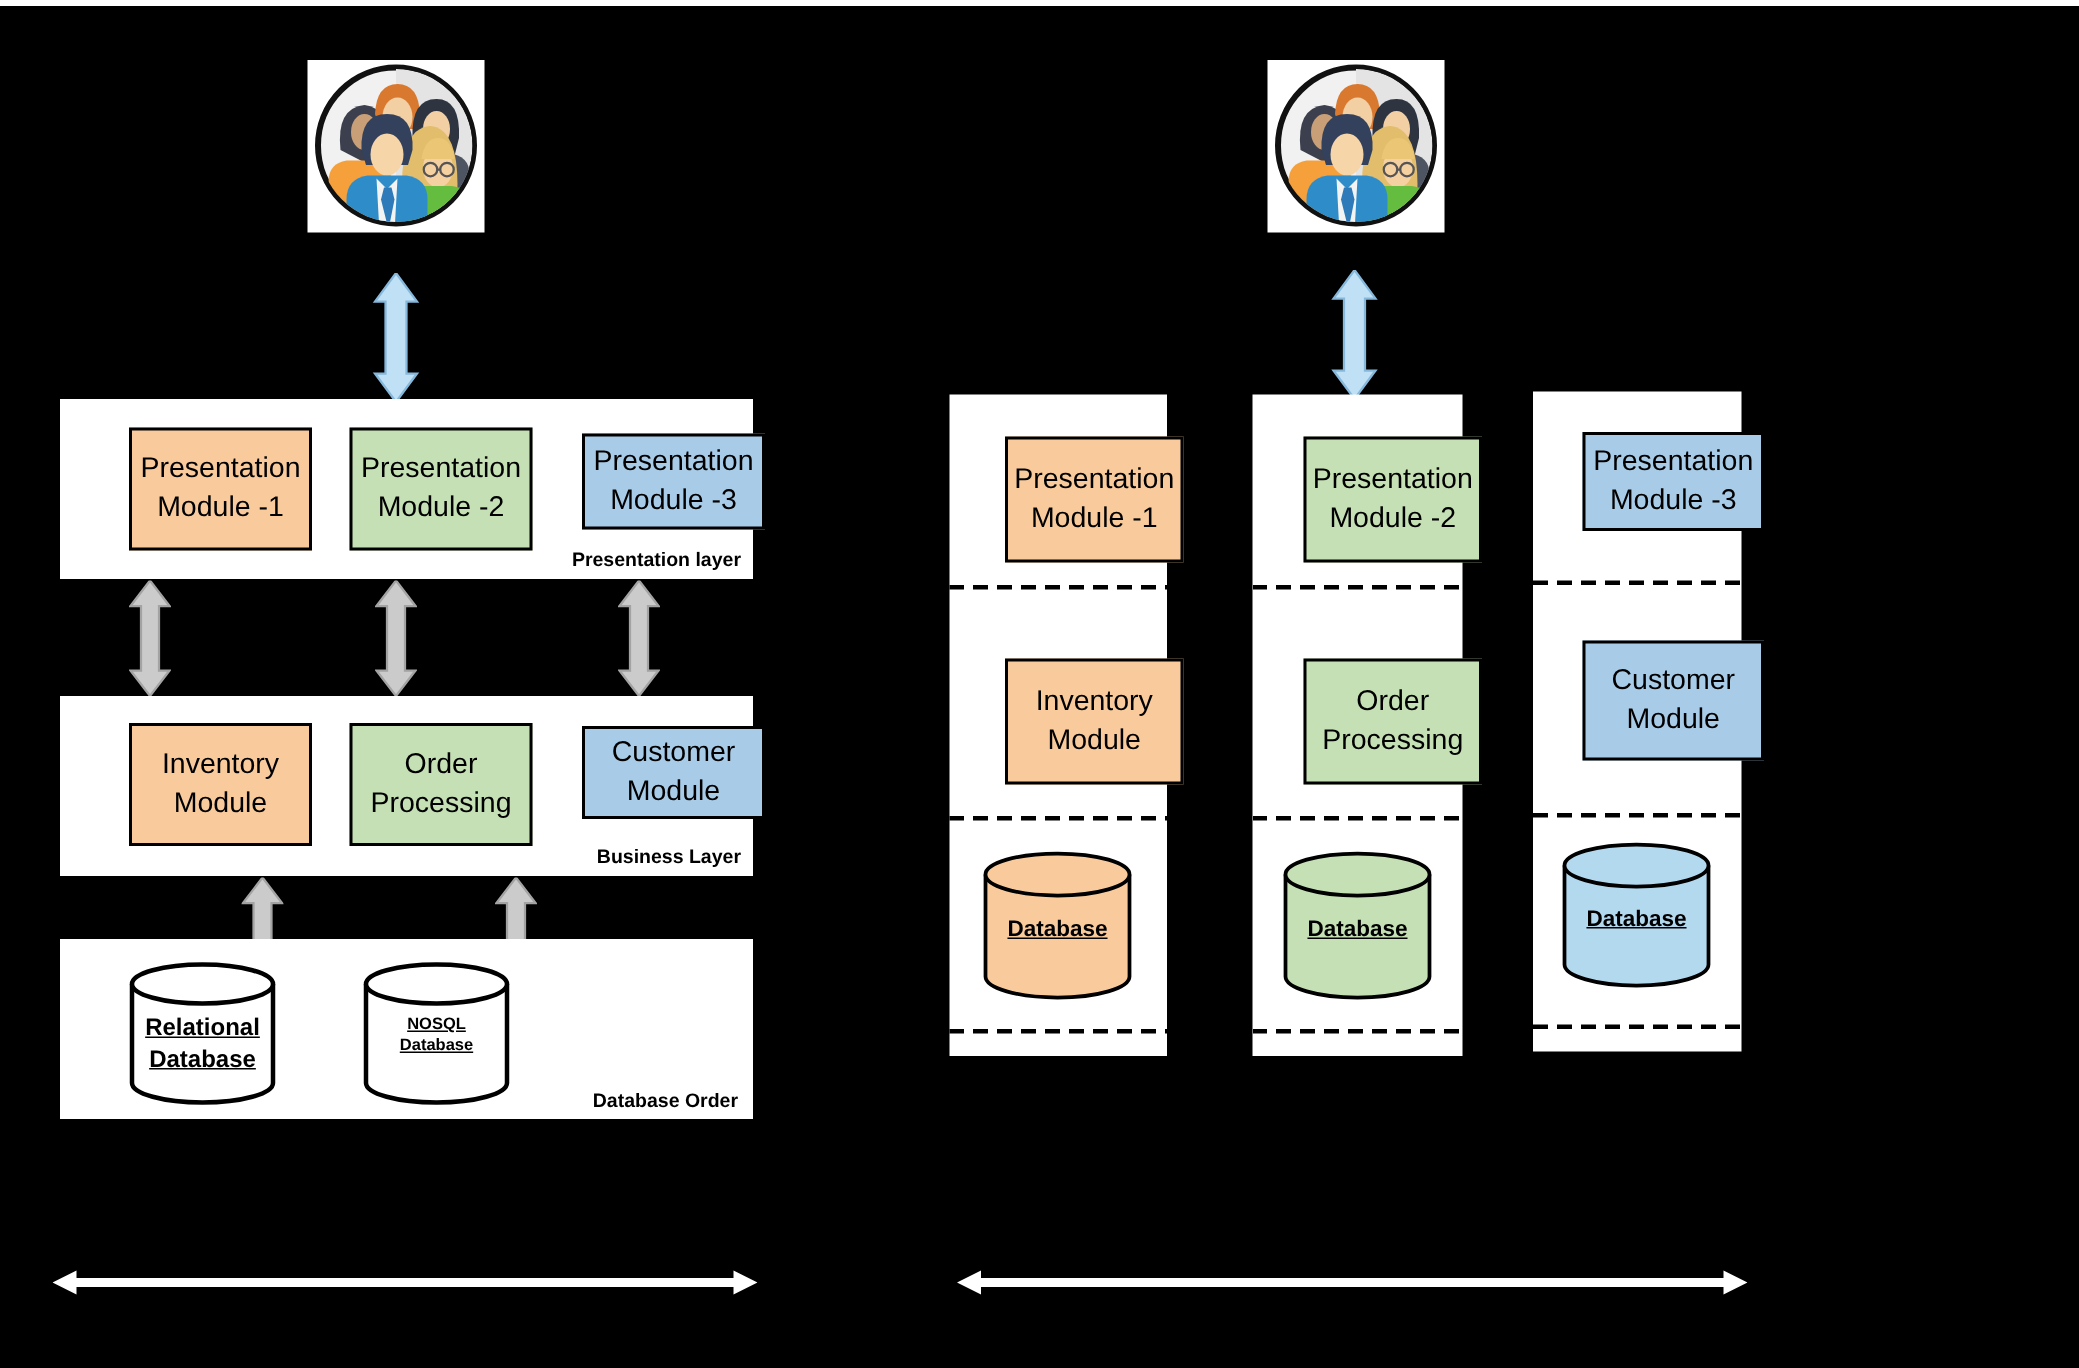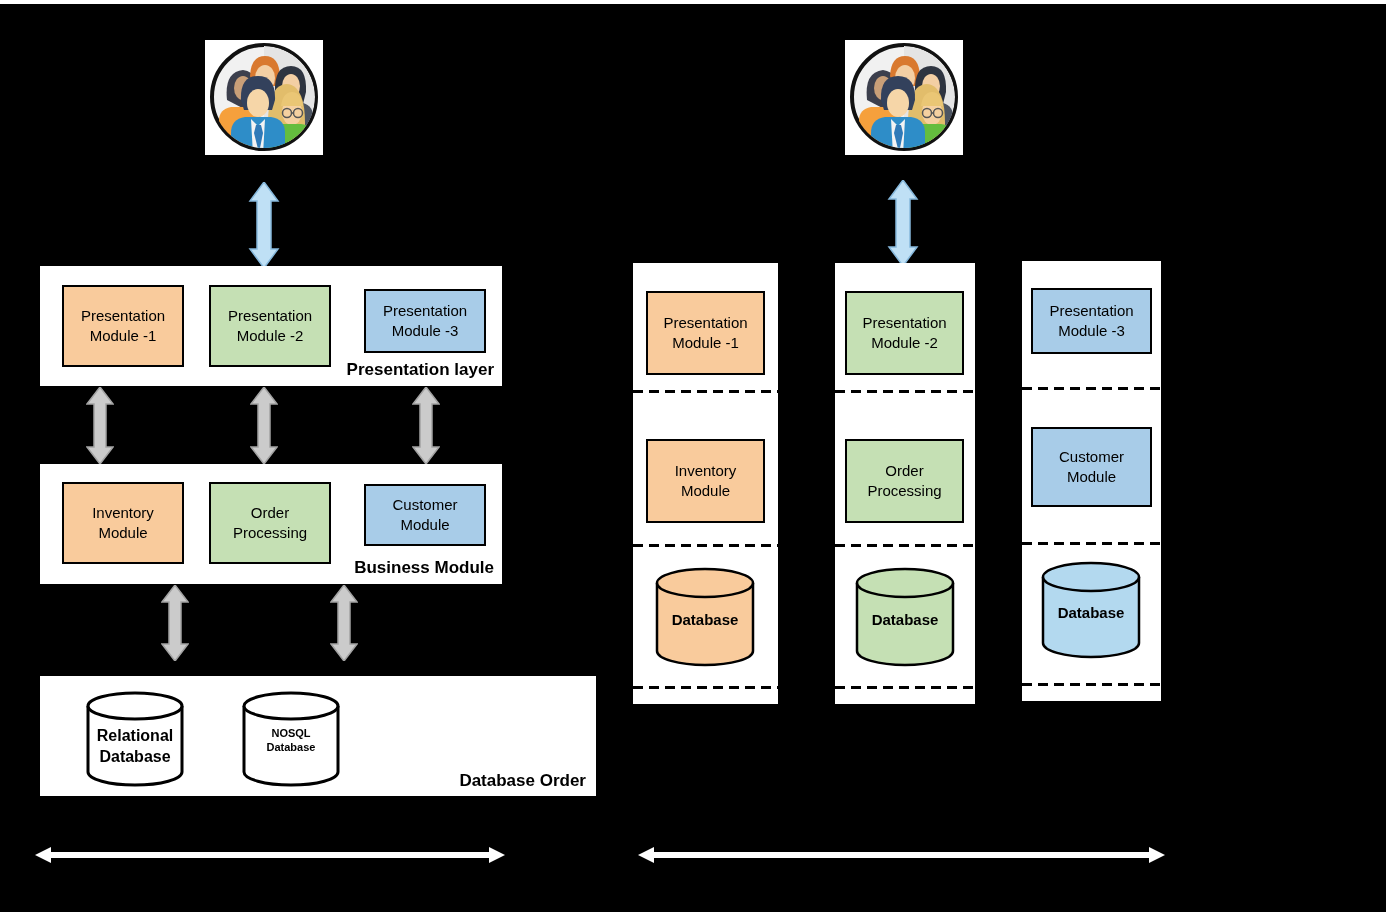--- a/index.html
+++ b/index.html
@@ -5,33 +5,33 @@
   html,body{margin:0;padding:0;background:#000;}
   #canvas{
     position:relative;width:1386px;height:912px;overflow:hidden;
     background:#000;font-family:"Liberation Sans", sans-serif;color:#000;
   }
   .abs{position:absolute;}
   .panel{position:absolute;background:#fff;}
   .module{
     position:absolute;border:2px solid #000;box-sizing:border-box;
     display:flex;flex-direction:column;align-items:center;justify-content:center;
-    text-align:center;font-size:15px;line-height:1.35;
-  }
-  .layer-label{position:absolute;font-weight:bold;font-size:17px;white-space:nowrap;}
+    text-align:center;font-size:19px;line-height:1.35;margin-left:24px;
+  }
+  .layer-label{position:absolute;font-weight:bold;font-size:13px;white-space:nowrap;}
   .col{position:absolute;background:#fff;}
   .dash{
     position:absolute;left:0;right:0;height:3px;
     background:repeating-linear-gradient(to right,#000 0 10px,transparent 10px 16px);
   }
   .cyl{position:absolute;}
   .cyl svg{position:absolute;left:0;top:0;}
   .cyl-label{
     position:absolute;left:0;right:0;text-align:center;
-    font-weight:bold;line-height:1.3;
+    font-weight:bold;line-height:1.3;text-decoration:underline;
   }
   .users-box{position:absolute;background:#fff;}
 </style>
 </head>
 <body>
 
 <div id="canvas">
 
   <div class="abs" style="left:0;top:0;width:1386px;height:4px;background:#fff;"></div>
 
@@ -106,31 +106,31 @@
       <div>Module</div>
     </div>
     <div class="module" style="left: 169px; top: 18px; width: 122px; height: 82px; background-color: rgb(197, 224, 180);">
       <div>Order</div>
       <div>Processing</div>
     </div>
     <div class="module" style="left: 324px; top: 20px; width: 122px; height: 62px; background-color: rgb(168, 204, 232);">
       <div>Customer</div>
       <div>Module</div>
     </div>
-    <div class="layer-label" style="right:8px;bottom:6px;">Business Module</div>
+    <div class="layer-label" style="right:8px;bottom:6px;">Business Layer</div>
   </div>
 
   <svg class="abs" style="left:161px;top:585px;" width="28" height="76" viewBox="0 0 28 76">
     <polygon points="14,0 27,17 20,17 20,59 27,59 14,76 1,59 8,59 8,17 1,17" stroke-width="1.5" fill="#CBCBCB" stroke="#A3A3A3"></polygon>
   </svg>
   <svg class="abs" style="left:330px;top:585px;" width="28" height="76" viewBox="0 0 28 76">
     <polygon points="14,0 27,17 20,17 20,59 27,59 14,76 1,59 8,59 8,17 1,17" stroke-width="1.5" fill="#CBCBCB" stroke="#A3A3A3"></polygon>
   </svg>
 
-  <div class="panel" style="left:40px;top:676px;width:556px;height:120px;">
+  <div class="panel" style="left:40px;top:626px;width:462px;height:120px;">
     <div class="cyl" style="left:45px;top:14px;width:100px;height:98px;">
       <svg width="100" height="98" viewBox="0 0 100 98">
         <path d="M3 16 v66 a47 13 0 0 0 94 0 v-66" stroke-width="3" fill="#FFFFFF" stroke="#000000"></path>
         <ellipse cx="50" cy="16" rx="47" ry="13" stroke-width="3" fill="#FFFFFF" stroke="#000000"></ellipse>
       </svg>
       <div class="cyl-label" style="top:36px;font-size:16px;">
         <div>Relational</div>
         <div>Database</div>
       </div>
     </div>

